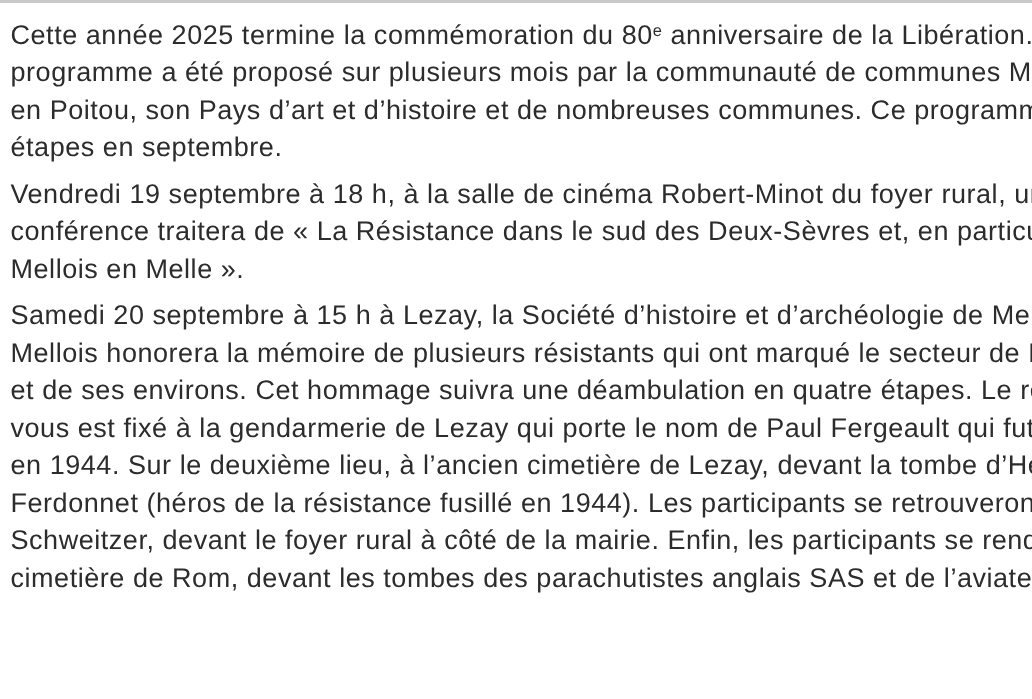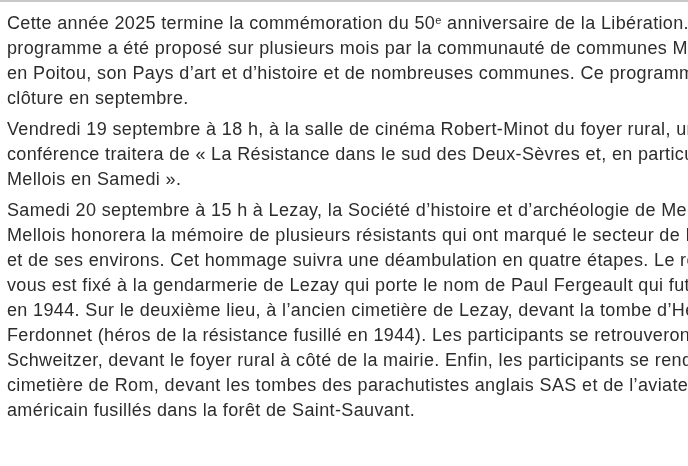--- a/index.html
+++ b/index.html
@@ -40,37 +40,36 @@
   }
 </style>
 </head>
 <body>
 
 <div class="top-divider"></div>
 
 <div class="article">
 
   <p>
-    <span class="line" style="display:block"><span>Cette année 2025 termine la commémoration du 50</span><sup class="ordinal">e</sup><span> anniversaire de la Libération. Un</span></span>
+    <span class="line" style="display:block"><span>Cette année 2025 termine la commémoration du 80</span><sup class="ordinal">e</sup><span> anniversaire de la Libération. Un</span></span>
     <span class="line" style="display:block">programme a été proposé sur plusieurs mois par la communauté de communes Mellois</span>
     <span class="line" style="display:block">en Poitou, son Pays d’art et d’histoire et de nombreuses communes. Ce programme se</span>
-    <span class="line" style="display:block">clôture en septembre.</span>
+    <span class="line" style="display:block">étapes en septembre.</span>
   </p>
 
   <p>
     <span class="line" style="display:block">Vendredi 19 septembre à 18 h, à la salle de cinéma Robert-Minot du foyer rural, une</span>
     <span class="line" style="display:block">conférence traitera de « La Résistance dans le sud des Deux-Sèvres et, en particulier, en</span>
-    <span class="line" style="display:block">Mellois en Samedi ».</span>
+    <span class="line" style="display:block">Mellois en Melle ».</span>
   </p>
 
   <p>
     <span class="line" style="display:block">Samedi 20 septembre à 15 h à Lezay, la Société d’histoire et d’archéologie de Melle et du</span>
     <span class="line" style="display:block">Mellois honorera la mémoire de plusieurs résistants qui ont marqué le secteur de Lezay</span>
     <span class="line" style="display:block">et de ses environs. Cet hommage suivra une déambulation en quatre étapes. Le rendez-</span>
     <span class="line" style="display:block">vous est fixé à la gendarmerie de Lezay qui porte le nom de Paul Fergeault qui fut fusillé</span>
     <span class="line" style="display:block">en 1944. Sur le deuxième lieu, à l’ancien cimetière de Lezay, devant la tombe d’Henri</span>
     <span class="line" style="display:block">Ferdonnet (héros de la résistance fusillé en 1944). Les participants se retrouveront</span>
     <span class="line" style="display:block">Schweitzer, devant le foyer rural à côté de la mairie. Enfin, les participants se rendront au</span>
     <span class="line" style="display:block">cimetière de Rom, devant les tombes des parachutistes anglais SAS et de l’aviateur</span>
-    <span class="line" style="display:block">américain fusillés dans la forêt de Saint-Sauvant.</span>
   </p>
 
 </div>
 
 </body></html>

